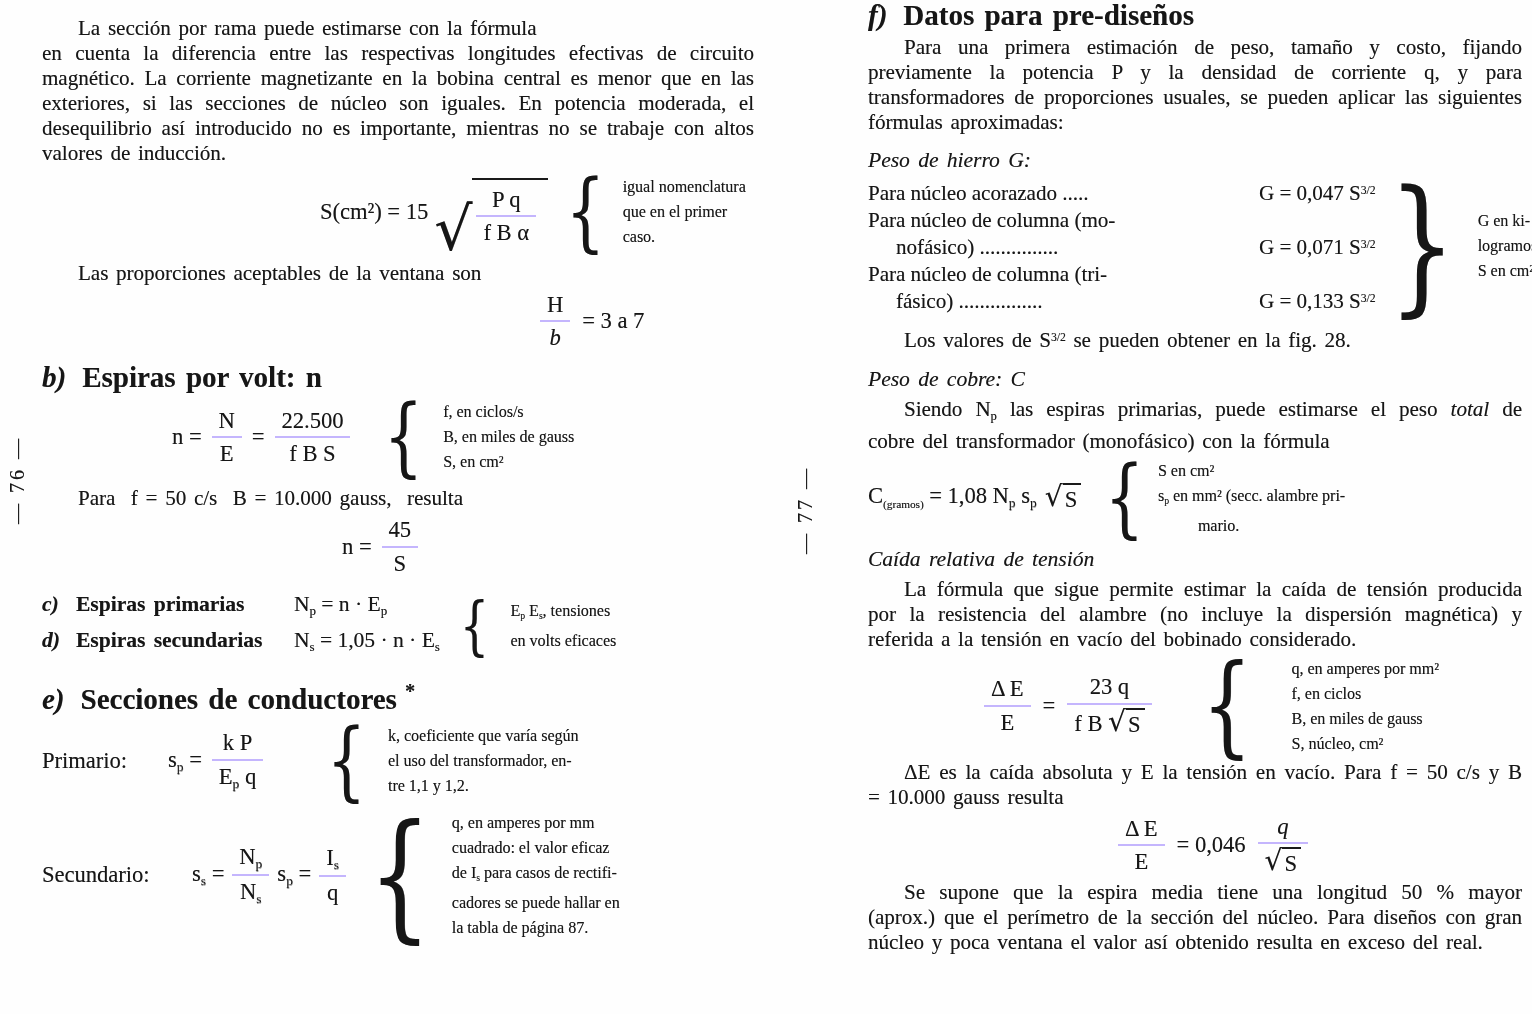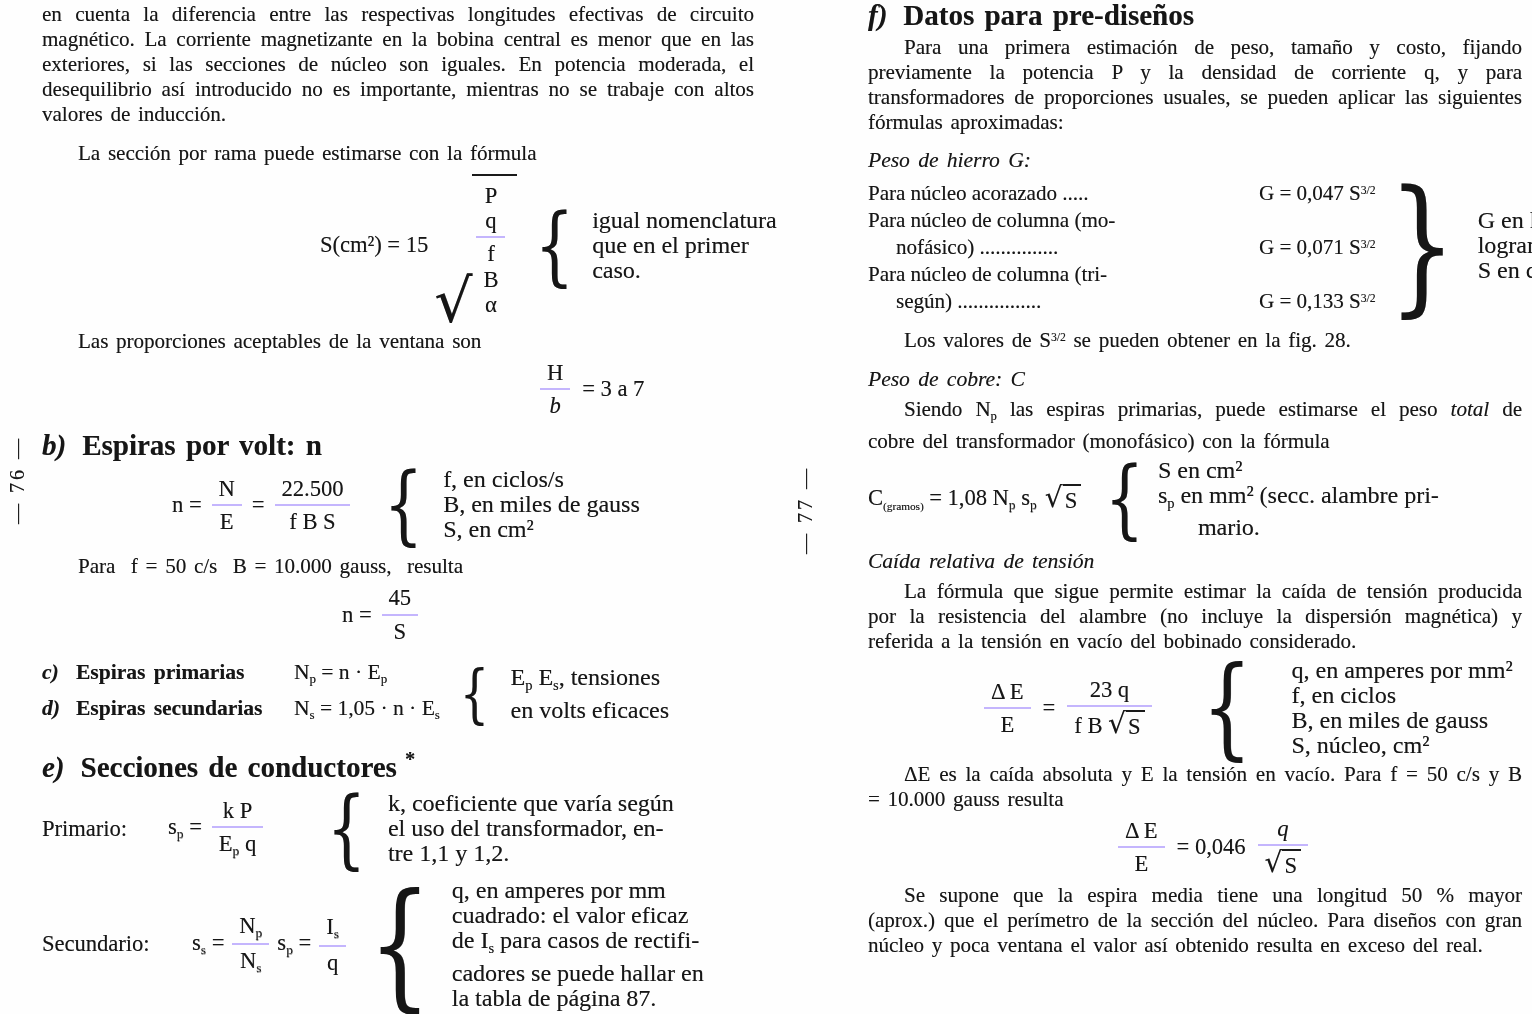--- a/index.html
+++ b/index.html
@@ -38,21 +38,21 @@
   .sqrt-big .bd { border-top:2.5px solid #1a1a1a; padding:7px 12px 0 4px; display:flex; align-items:center; }
 
   .sqi { white-space:nowrap; display:inline-flex; align-items:flex-start; }
   .sqi .sgn { font-size:1.25em; line-height:1; font-family:"DejaVu Serif",serif; }
   .sqi .arg { border-top:2px solid #1a1a1a; padding:2px 4px 0 2px; }
 
   .brace { font-family:"DejaVu Serif",serif; line-height:0.85; transform:scaleX(0.72); display:inline-block; font-weight:normal; }
   .b2 { font-size:64px; }  .b3 { font-size:86px; }  .b4 { font-size:110px; }
   .b5 { font-size:138px; } .bR { font-size:148px; }
 
-  .note { font-size:24px; line-height:25px; text-align:left; }
+  .note { font-size:16px; line-height:25px; text-align:left; }
   .note div { white-space:nowrap; }
 
   .cdrow { display:flex; align-items:baseline; font-size:21.5px; line-height:29px; }
   .cdrow .mk { font-style:italic; font-weight:bold; width:34px; }
   .cdrow .lb { font-weight:bold; width:218px; word-spacing:3px; }
 
   .hrow { display:flex; align-items:flex-end; font-size:21px; line-height:27px;gap:39px; }
   .hlbl { width:352px; }
   .hl2 { padding-left:28px; }
 
@@ -64,23 +64,23 @@
 <body>
 
 <div id="canvas">
 
   <div id="pn-left" class="pagenum">— 76 —</div>
 
   <div id="pn-right" class="pagenum">— 77 —</div>
 
   <div id="col-left" class="col">
 
+    <p class="body ind keepsp" style="margin-top:14px">La sección por rama puede estimarse con la fórmula</p>
+
     <p class="body">en cuenta la diferencia entre las respectivas longitudes efectivas de circuito magnético. La corriente magnetizante en la bobina central es menor que en las exteriores, si las secciones de núcleo son iguales. En potencia moderada, el desequilibrio así introducido no es importante, mientras no se trabaje con altos valores de inducción.</p>
-
-    <p class="body ind keepsp" style="margin-top:14px">La sección por rama puede estimarse con la fórmula</p>
 
     <div class="f-row" style="margin-top:8px; margin-left:278px">
       <span class="fm">S(cm²) = 15</span>
       <span class="sqrt-big" style="margin-left:6px">
         <span class="sg">√</span>
         <span class="bd">
           <span class="frac">
             <span class="nm">P q</span>
             <span class="dn">f B α</span>
           </span>
@@ -219,21 +219,21 @@
         <div class="hrow">
           <span class="hlbl">
               <span style="display:block">Para núcleo de columna (mo-</span>
               <span style="display:block" class="hl2">nofásico) ...............</span>
             </span>
           <span class="fm"><span>G = 0,071 S</span><span class="sp">3/2</span></span>
         </div>
         <div class="hrow">
           <span class="hlbl">
               <span style="display:block">Para núcleo de columna (tri-</span>
-              <span style="display:block" class="hl2">según) ................</span>
+              <span style="display:block" class="hl2">fásico) ................</span>
             </span>
           <span class="fm"><span>G = 0,133 S</span><span class="sp">3/2</span></span>
         </div>
       </div>
       <span class="brace bR">}</span>
       <div class="note" style="margin-left:8px">
         <div>G en ki-</div>
         <div>logramos</div>
         <div>S en cm²</div>
       </div>

